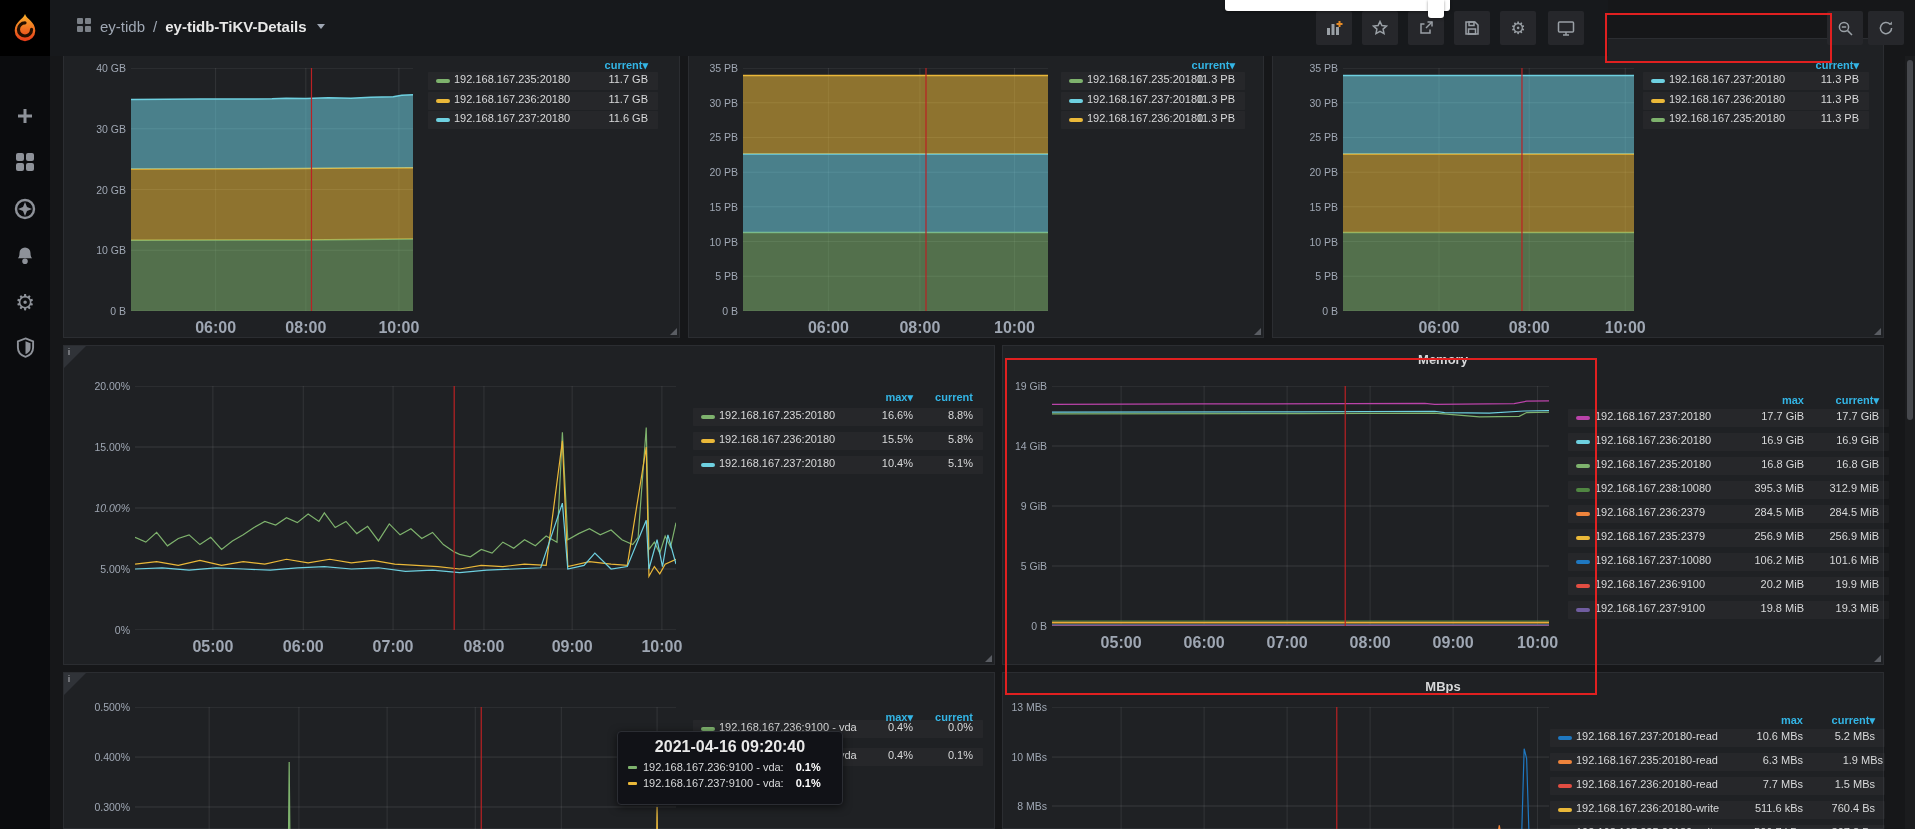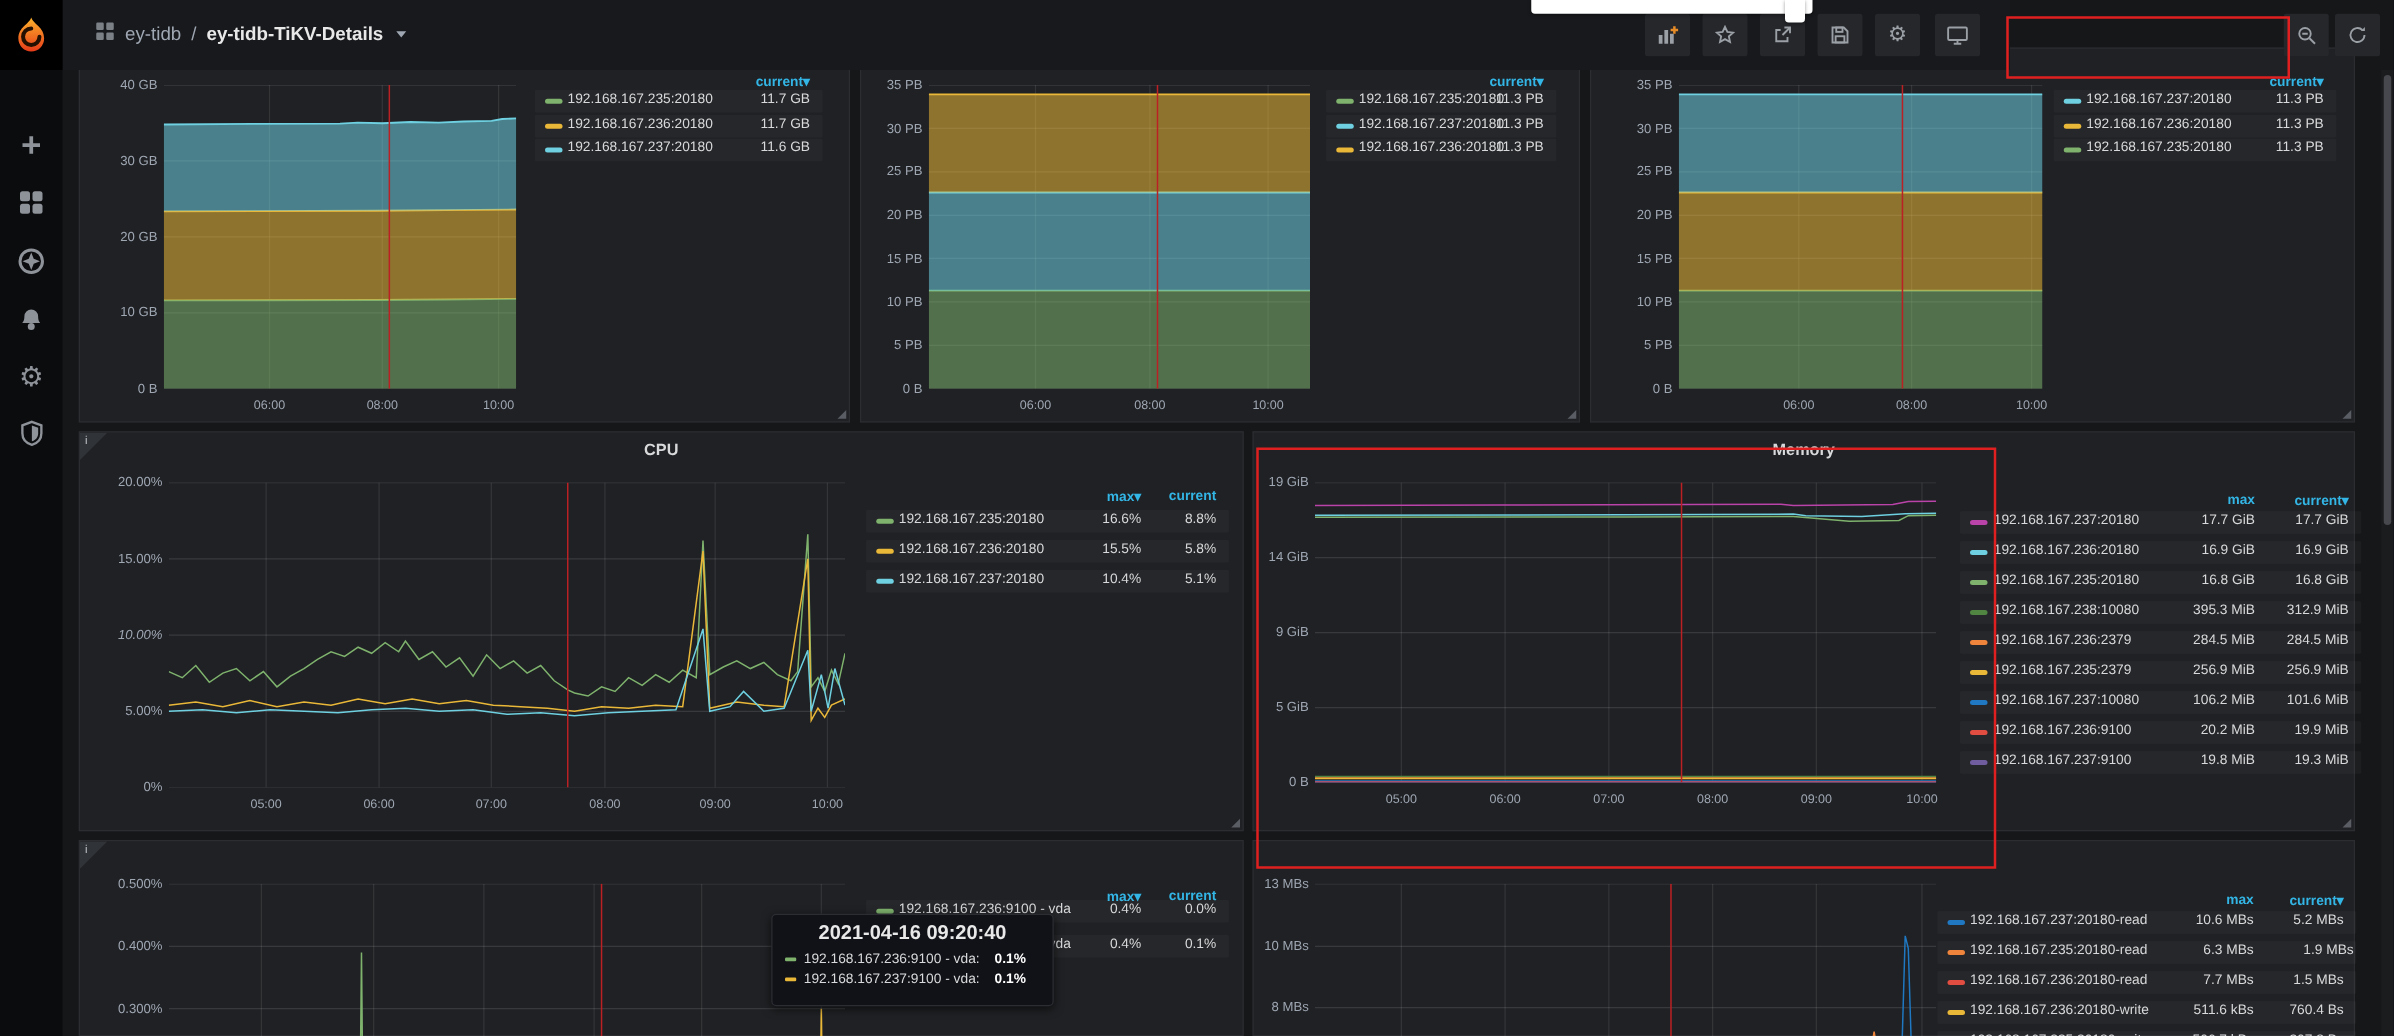--- a/index.html
+++ b/index.html
@@ -22,21 +22,21 @@
   .timepicker{position:absolute;top:11px;left:1557px;width:212px;height:34px;background:#26272b;border-radius:2px;
         display:flex;align-items:center;gap:6px;padding:0 10px;box-sizing:border-box;cursor:pointer;}
   .timepicker .t1{font-size:12.5px;color:#d8d9da;}
   .timepicker .t2{font-size:12.5px;font-weight:bold;color:#eb7b18;}
   
   .panel{position:absolute;background:#1f2124;border:1px solid #2b2d31;box-sizing:border-box;}
   .panel-title{position:absolute;left:0;right:0;top:6px;text-align:center;font-size:13px;font-weight:bold;color:#d8d9da;cursor:pointer;}
   .info-corner{position:absolute;left:0;top:0;width:22px;height:22px;background:#303338;
       clip-path:polygon(0 0,100% 0,0 100%);font-size:9px;color:#c3c6ca;padding:1px 0 0 4px;box-sizing:border-box;cursor:pointer;}
   .ylab{position:absolute;font-size:10.5px;color:#9fa7b3;text-align:right;}
-  .xlab{position:absolute;font-size:10px;color:#9fa7b3;transform:translateX(-50%);}
+  .xlab{position:absolute;font-size:16px;color:#9fa7b3;transform:translateX(-50%);font-weight:bold;}
   .leg-head{position:absolute;font-size:11px;font-weight:bold;color:#33b5e5;transform:translateX(-100%);cursor:pointer;}
   .leg-row-bg{position:absolute;background:rgba(255,255,255,0.03);border-radius:1px;}
   .leg-swatch{position:absolute;width:14px;height:4px;border-radius:2px;cursor:pointer;}
   .leg-name{position:absolute;font-size:11px;color:#d8d9da;white-space:nowrap;cursor:pointer;}
   .leg-val{position:absolute;font-size:11px;color:#d8d9da;transform:translateX(-100%);white-space:nowrap;}
   .plot-svg{position:absolute;overflow:hidden;}
   .resize-corner{position:absolute;right:2px;bottom:2px;width:0;height:0;
       border-left:7px solid transparent;border-bottom:7px solid #5a5d63;cursor:nwse-resize;}
   
   .redbox{position:absolute;border:2px solid #e02020;z-index:40;pointer-events:none;}
@@ -312,21 +312,20 @@
       <div class="leg-name" style="left: 396px; top: 53.5px;">192.168.167.236:20180</div>
       <div class="leg-val" style="left: 586px; top: 53.5px;">11.3 PB</div>
       <div class="leg-row-bg" style="left: 370px; top: 72px; width: 226px; height: 18px;"></div>
       <div class="leg-swatch" style="left: 378px; top: 79px; background: rgb(126, 178, 109);"></div>
       <div class="leg-name" style="left: 396px; top: 73px;">192.168.167.235:20180</div>
       <div class="leg-val" style="left: 586px; top: 73px;">11.3 PB</div>
     </div>
 
   <div class="panel" style="left:63px;top:345px;width:932px;height:320px">
     <div class="info-corner">i</div>
-    <div class="panel-title">CPU</div>
     <div class="resize-corner"></div>
   <svg width="541" height="244" class="plot-svg" style="left: 71px; top: 40px;">
         <line x1="0" y1="0" x2="541" y2="0" stroke="rgba(255,255,255,0.11)" stroke-width="1"></line>
         <line x1="0" y1="61" x2="541" y2="61" stroke="rgba(255,255,255,0.11)" stroke-width="1"></line>
         <line x1="0" y1="122" x2="541" y2="122" stroke="rgba(255,255,255,0.11)" stroke-width="1"></line>
         <line x1="0" y1="183" x2="541" y2="183" stroke="rgba(255,255,255,0.11)" stroke-width="1"></line>
         <line x1="0" y1="244" x2="541" y2="244" stroke="rgba(255,255,255,0.11)" stroke-width="1"></line>
         <line x1="77.904" y1="0" x2="77.904" y2="244" stroke="rgba(255,255,255,0.09)" stroke-width="1"></line>
         <line x1="168.251" y1="0" x2="168.251" y2="244" stroke="rgba(255,255,255,0.09)" stroke-width="1"></line>
         <line x1="258.057" y1="0" x2="258.057" y2="244" stroke="rgba(255,255,255,0.09)" stroke-width="1"></line>
@@ -478,20 +477,21 @@
       <div class="leg-name" style="left: 655px; top: 48px;">192.168.167.236:9100 - vda</div>
       <div class="leg-val" style="left: 849px; top: 48px;">0.4%</div>
       <div class="leg-val" style="left: 909px; top: 48px;">0.0%</div>
       <div class="leg-row-bg" style="left: 629px; top: 75px; width: 290px; height: 18px;"></div>
       <div class="leg-swatch" style="left: 637px; top: 82px; background: rgb(234, 184, 57);"></div>
       <div class="leg-name" style="left: 655px; top: 76px;">192.168.167.237:9100 - vda</div>
       <div class="leg-val" style="left: 849px; top: 76px;">0.4%</div>
       <div class="leg-val" style="left: 909px; top: 76px;">0.1%</div>
     </div>
   <div class="panel" style="left:1002px;top:672px;width:882px;height:157px">
+    <div class="panel-title">MBps</div>
   <svg width="497" height="123" class="plot-svg" style="left: 49px; top: 34px;">
         <line x1="0" y1="0" x2="497" y2="0" stroke="rgba(255,255,255,0.11)" stroke-width="1"></line>
         <line x1="0" y1="50.061" x2="497" y2="50.061" stroke="rgba(255,255,255,0.11)" stroke-width="1"></line>
         <line x1="0" y1="99.015" x2="497" y2="99.015" stroke="rgba(255,255,255,0.11)" stroke-width="1"></line>
         <line x1="69.08300000000001" y1="0" x2="69.08300000000001" y2="123" stroke="rgba(255,255,255,0.09)" stroke-width="1"></line>
         <line x1="152.082" y1="0" x2="152.082" y2="123" stroke="rgba(255,255,255,0.09)" stroke-width="1"></line>
         <line x1="235.081" y1="0" x2="235.081" y2="123" stroke="rgba(255,255,255,0.09)" stroke-width="1"></line>
         <line x1="318.08" y1="0" x2="318.08" y2="123" stroke="rgba(255,255,255,0.09)" stroke-width="1"></line>
         <line x1="401.079" y1="0" x2="401.079" y2="123" stroke="rgba(255,255,255,0.09)" stroke-width="1"></line>
         <line x1="485.569" y1="0" x2="485.569" y2="123" stroke="rgba(255,255,255,0.09)" stroke-width="1"></line>

